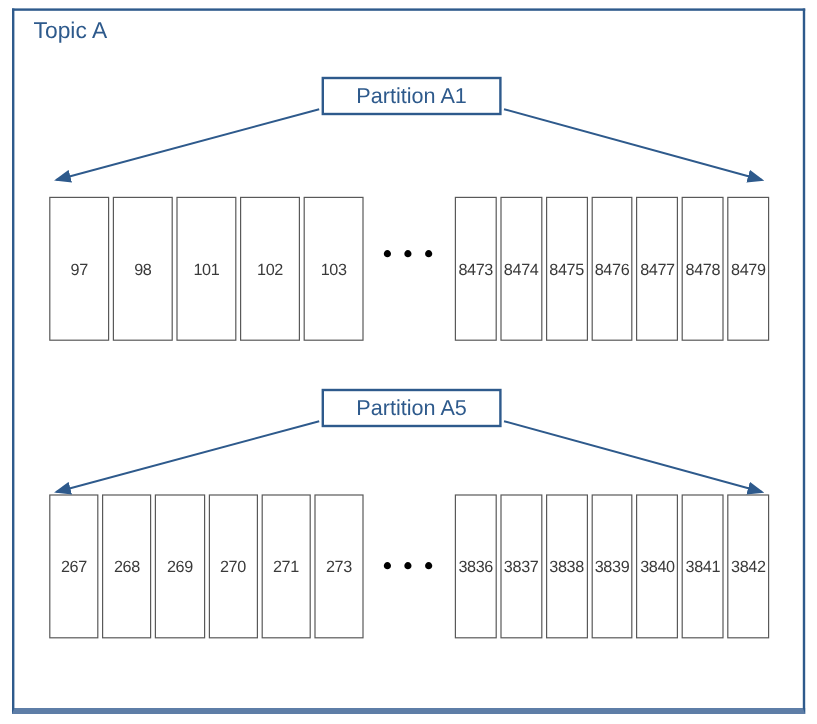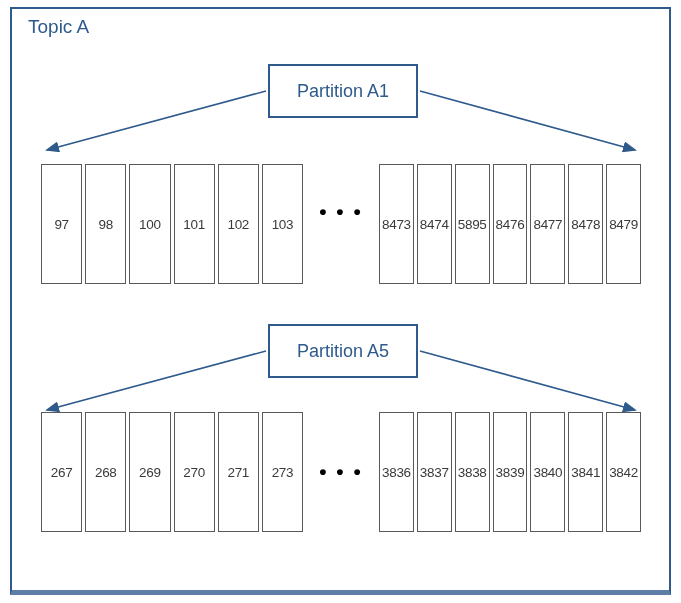--- a/index.html
+++ b/index.html
@@ -26,21 +26,21 @@
   }
   .topic-title{
     position:absolute;
     left:28px; top:16px;
     font-size:19px;
     color:var(--accent);
   }
   .label-box{
     position:absolute;
     left:268px;
-    width:150px; height:54px;
+    width:150px; height:32px;
     border:2px solid var(--accent);
     background:#fff;
     display:flex; align-items:center; justify-content:center;
     color:var(--accent);
     font-size:18px;
     z-index:2;
   }
   .p0 .label-box{ top:64px; }
   .p1 .label-box{ top:324px;text-align:right; }
   .cell-block{
@@ -97,30 +97,29 @@
   <line x1="420" y1="351" x2="635" y2="410" stroke="#2e5a8c" stroke-width="1.6" marker-end="url(#arrowhead)"></line>
 </svg>
 
 <div class="partition p0">
   <div class="label-box">
     <span>Partition A1</span>
   </div>
   <div class="cell-block left">
       <div class="cell">97</div>
       <div class="cell">98</div>
-      <div class="cell">100</div>
       <div class="cell">101</div>
       <div class="cell">102</div>
       <div class="cell">103</div>
     </div>
   <div class="ellipsis">• • •</div>
   <div class="cell-block right">
       <div class="cell">8473</div>
       <div class="cell">8474</div>
-      <div class="cell">5895</div>
+      <div class="cell">8475</div>
       <div class="cell">8476</div>
       <div class="cell">8477</div>
       <div class="cell">8478</div>
       <div class="cell">8479</div>
     </div>
 </div>
 
 <div class="partition p1">
   <div class="label-box">
     <span>Partition A5</span>

